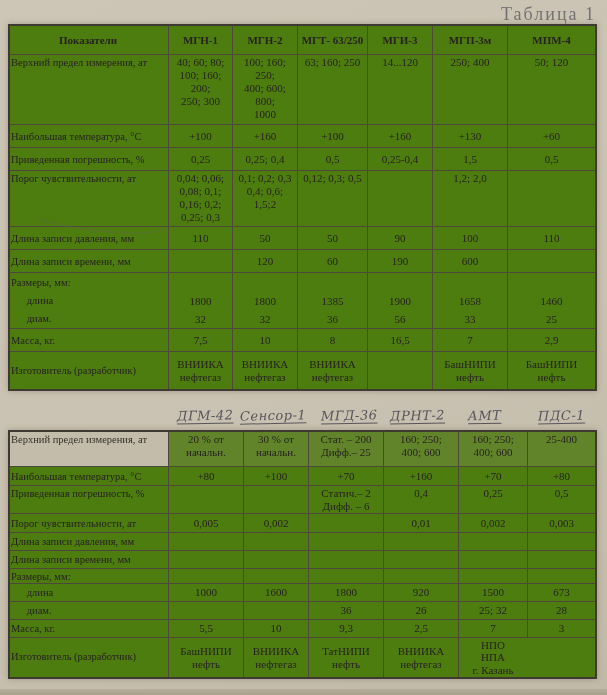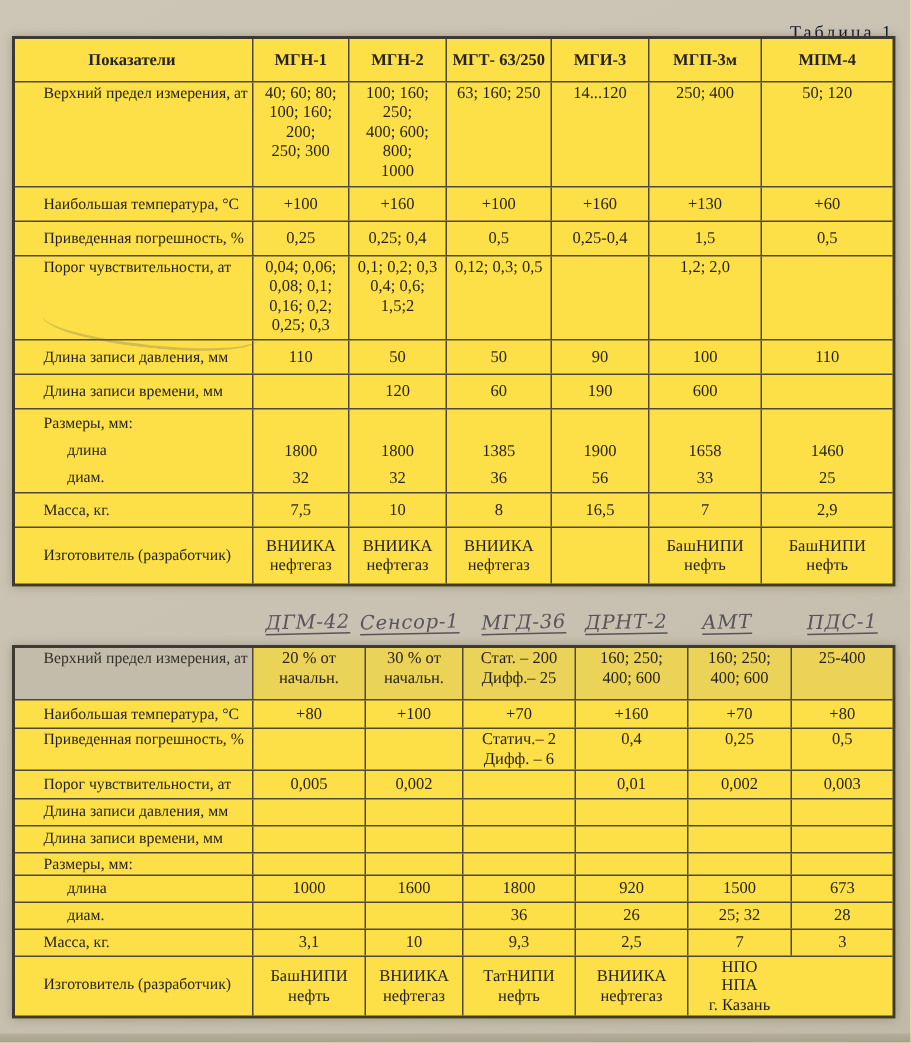--- a/index.html
+++ b/index.html
@@ -4,35 +4,35 @@
 <style>
   html,body{margin:0;padding:0}
   body{
     width:607px;height:695px;position:relative;overflow:hidden;
     background:linear-gradient(155deg,#cdc6b7 0%,#c9c1b1 55%,#c2baa9 100%);
     font-family:"Liberation Serif","DejaVu Serif",serif;color:#26231e;
   }
   .page{position:absolute;inset:0}
   .page::after{content:"";position:absolute;left:0;right:0;bottom:0;height:6px;
     background:linear-gradient(#b3ab9a,#a29981);opacity:.8}
-  .caption{position:absolute;top:14px;right:11px;font-size:12px;letter-spacing:2px;color:#0f172a}
-  .table{position:absolute;left:8px;width:589px;background:#fde047;
+  .caption{position:absolute;top:4px;right:11px;font-size:18px;letter-spacing:2px;color:#737373}
+  .table{position:absolute;left:8px;width:589px;background:#4d7c0f;
     border:2px solid #3e3a32;box-sizing:border-box;
     box-shadow:0 0 6px rgba(90,82,64,.35)}
   #t1{top:24px}
   #t2{top:430px}
   .row{display:grid;box-sizing:border-box;border-top:1px solid #4e483c}
   .table .row:first-child{border-top:none}
   #t1 .row{grid-template-columns:158px 64px 65px 70px 65px 75px 1fr}
   #t2 .row{grid-template-columns:158px 75px 65px 75px 75px 69px 1fr}
   .cell{border-left:1px solid #4e483c;display:flex;align-items:center;justify-content:center;
     text-align:center;font-size:11px;line-height:13px;white-space:pre-wrap;
     padding:1px 2px;box-sizing:border-box;overflow:hidden}
   .cell.lbl{border-left:none;justify-content:flex-start;text-align:left;
-    padding-left:19px;font-size:10.5px}
+    padding-left:1px;font-size:10.5px}
   .hdr .cell{font-weight:bold;font-size:11px}
   .hdr .cell.lbl{justify-content:center;text-align:center;padding-left:0;font-size:11px}
   
   #t1 .hdr{height:28px}
   #t1 .r0{height:70px}#t1 .r1{height:23px}#t1 .r2{height:23px}#t1 .r3{height:56px}
   #t1 .r4{height:23px}#t1 .r5{height:23px}#t1 .r6{height:56px}#t1 .r7{height:23px}#t1 .r8{height:38px}
   
   #t2 .r0{height:34px}#t2 .r1{height:19px}#t2 .r2{height:28px}#t2 .r3{height:19px}
   #t2 .r4{height:18px}#t2 .r5{height:18px}#t2 .r6{height:15px}#t2 .r7{height:18px}
   #t2 .r8{height:18px}#t2 .r9{height:18px}#t2 .r10{height:40px}
@@ -271,21 +271,21 @@
         <div class="cell lbl">      диам.</div>
         <div class="cell val"></div>
         <div class="cell val"></div>
         <div class="cell val">36</div>
         <div class="cell val">26</div>
         <div class="cell val">25; 32</div>
         <div class="cell val">28</div>
       </div>
       <div class="row r9">
         <div class="cell lbl">Масса, кг.</div>
-        <div class="cell val">3,1</div>
+        <div class="cell val">5,5</div>
         <div class="cell val">10</div>
         <div class="cell val">9,3</div>
         <div class="cell val">2,5</div>
         <div class="cell val">7</div>
         <div class="cell val">3</div>
       </div>
       <div class="row r10">
         <div class="cell lbl">Изготовитель (разработчик)</div>
         <div class="cell val">БашНИПИ
 нефть</div>

